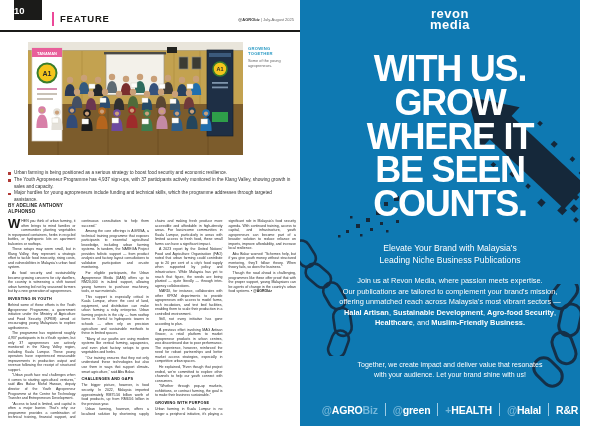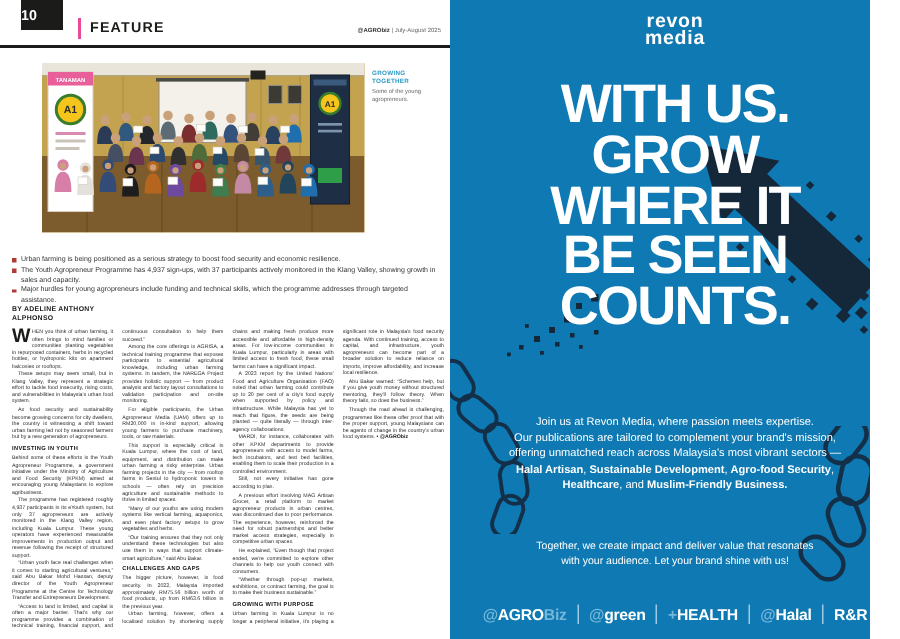--- a/index.html
+++ b/index.html
@@ -320,20 +320,24 @@
     </div>
 
     <div class="ad-headline">
       <div>WITH US.</div>
       <div>GROW</div>
       <div>WHERE IT</div>
       <div>BE SEEN</div>
       <div>COUNTS.</div>
     </div>
 
+    <div class="tagline">
+      <div>Elevate Your Brand with Malaysia's</div>
+      <div>Leading Niche Business Publications</div>
+    </div>
 
     <div class="pitch">
       <div>Join us at Revon Media, where passion meets expertise.</div>
       <div>Our publications are tailored to complement your brand's mission,</div>
       <div>offering unmatched reach across Malaysia's most vibrant sectors —</div>
       <div><b>Halal Artisan</b><span>, </span><b>Sustainable Development</b><span>, </span><b>Agro-food Security</b><span>,</span></div>
       <div><b>Healthcare</b><span>, and </span><b>Muslim-Friendly Business.</b></div>
     </div>
 
     <div class="closing">

